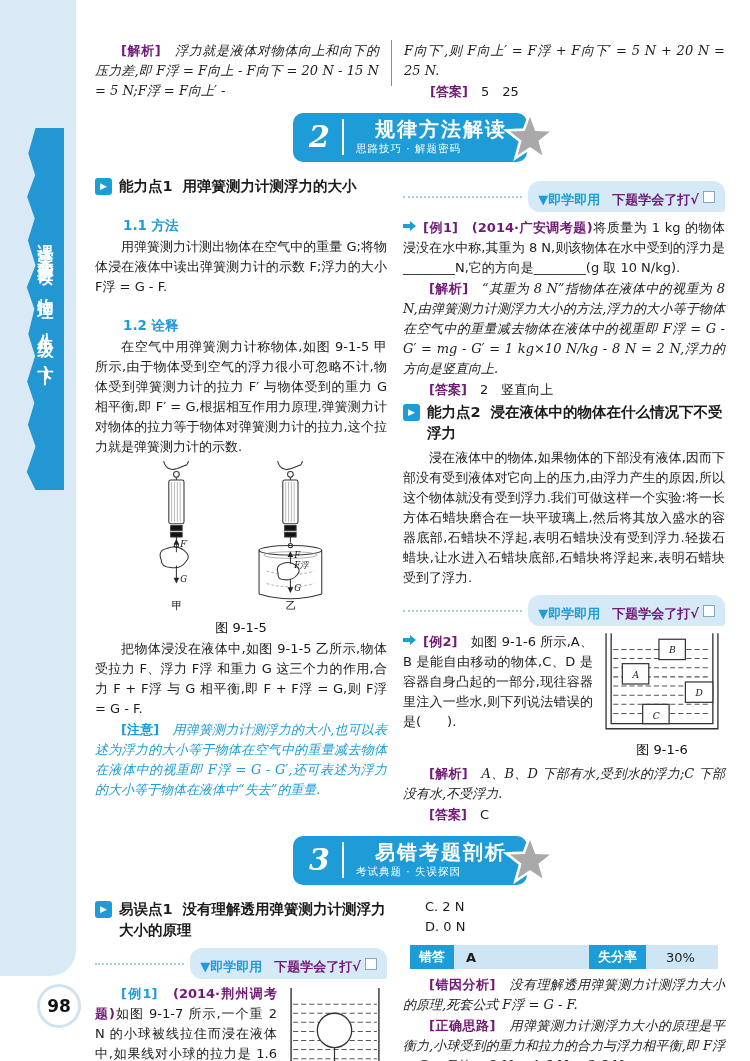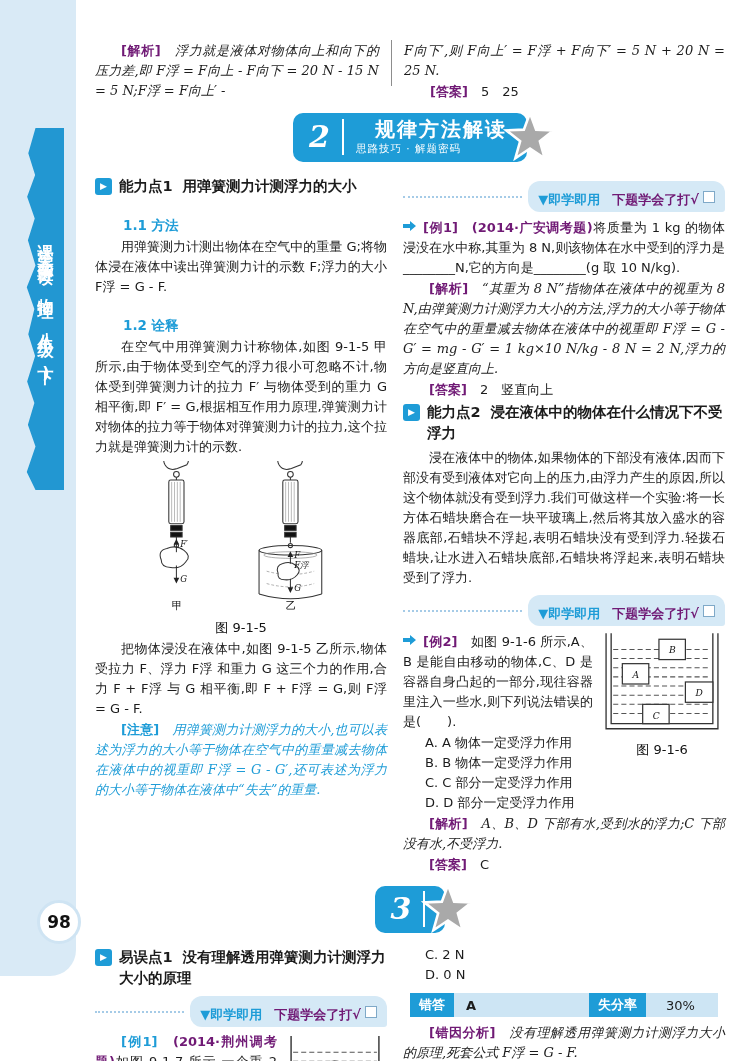--- a/index.html
+++ b/index.html
@@ -8,21 +8,21 @@
           font-family:"DejaVu Sans","Liberation Sans",sans-serif; color:#1c1c1c; }
 
   
   .side-band { position:absolute; left:0; top:0; width:76px; height:976px;
                background:#d9eaf6; border-bottom-right-radius:26px; }
   .ribbon { position:absolute; left:26px; top:128px; width:38px; height:362px; background:#2297d2;
             color:#fff; display:flex; align-items:center; justify-content:center;
             writing-mode:vertical-rl; text-orientation:upright;
             font-size:16px; font-weight:bold; letter-spacing:5px;
             clip-path: polygon(25% 0%, 100% 0%, 100% 100%, 25% 100%, 2% 95%, 25% 88%, 5% 82%, 22% 76%, 3% 70%, 24% 63%, 6% 57%, 22% 50%, 2% 44%, 25% 38%, 5% 31%, 23% 25%, 3% 19%, 24% 13%, 6% 7%); }
-  .page-num { position:absolute; left:37px; top:900px; width:44px; height:44px; background:#fff;
+  .page-num { position:absolute; left:37px; top:984px; width:44px; height:44px; background:#fff;
               border:3px solid #cfe4f3; border-radius:50%; display:flex; align-items:center;
               justify-content:center; font-weight:bold; font-size:17px; color:#111; }
 
   .main { position:absolute; left:95px; top:40px; width:630px; }
 
   
   .top-row { display:flex; }
   .top-left { width:296px; padding-right:12px; }
   .top-divider { width:1px; background:#8d8d8d; height:46px; align-self:flex-start; }
   .top-right { flex:1; padding-left:12px; }
@@ -255,37 +255,35 @@
               <text x="66" y="20">B</text>
               <text x="30" y="44">A</text>
               <text x="92" y="62">D</text>
               <text x="50" y="84">C</text>
             </svg>
             <div class="fig-caption">图 9-1-6</div>
           </div>
           <p class="body noindent"><span class="pointer-icon"><svg width="13" height="10" viewBox="0 0 13 10">
                   <polygon points="0,3 7,3 7,0 13,5 7,10 7,7 0,7" fill="#1e9cd7"></polygon>
                 </svg></span><span class="label">[例2]</span>　<span>如图 9-1-6 所示,A、B 是能自由移动的物体,C、D 是容器自身凸起的一部分,现往容器里注入一些水,则下列说法错误的是(　　).</span></p>
-          <div class="opts">
-            <div>A. A 物体一定受浮力作用</div>
-            <div>B. B 物体一定受浮力作用</div>
-            <div>C. C 部分一定受浮力作用</div>
-            <div>D. D 部分一定受浮力作用</div>
-          </div>
         </div>
 
         <p class="body"><span class="label">[解析]</span>　<span class="kai">A、B、D 下部有水,受到水的浮力;C 下部没有水,不受浮力.</span></p>
         <p class="body"><span class="label">[答案]</span>　<span>C</span></p>
       </div>
     </div>
 
     <div class="sec-wrap">
       <div class="sec-box">
         <span class="sec-num">3</span>
         <span class="sec-vline"></span>
+        <span>
+          <div class="sec-title">易错考题剖析</div>
+          <div class="sec-sub">考试典题 · 失误探因</div>
+        </span>
         <span class="sec-star">
           <svg width="54" height="50" viewBox="0 0 52 48">
             <polygon points="26,2 31.9,17.9 48.8,18.6 35.5,29.1 40.1,45.4 26,36 11.9,45.4 16.5,29.1 3.2,18.6 20.1,17.9" fill="#a9a9a9" stroke="#ffffff" stroke-width="2.5"></polygon>
           </svg>
         </span>
       </div>
     </div>
 
     <div class="row">
       <div class="colL">

